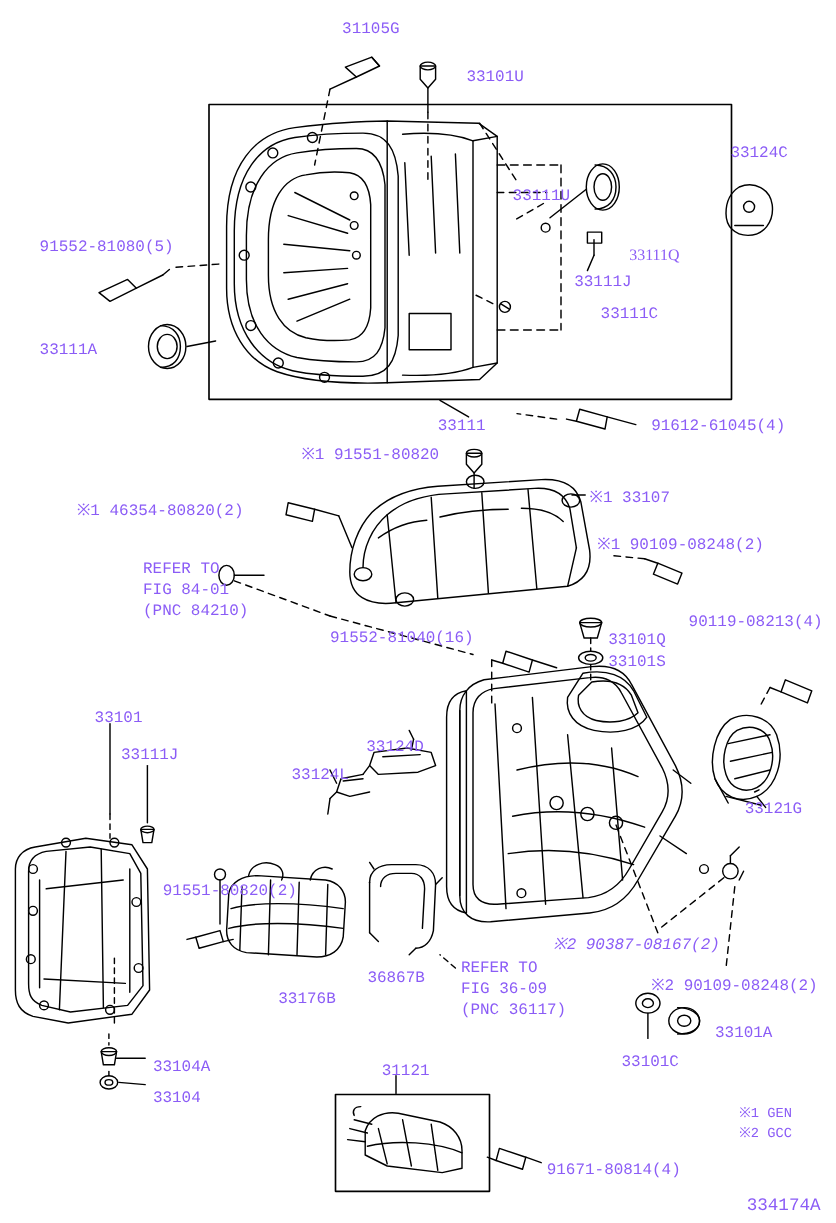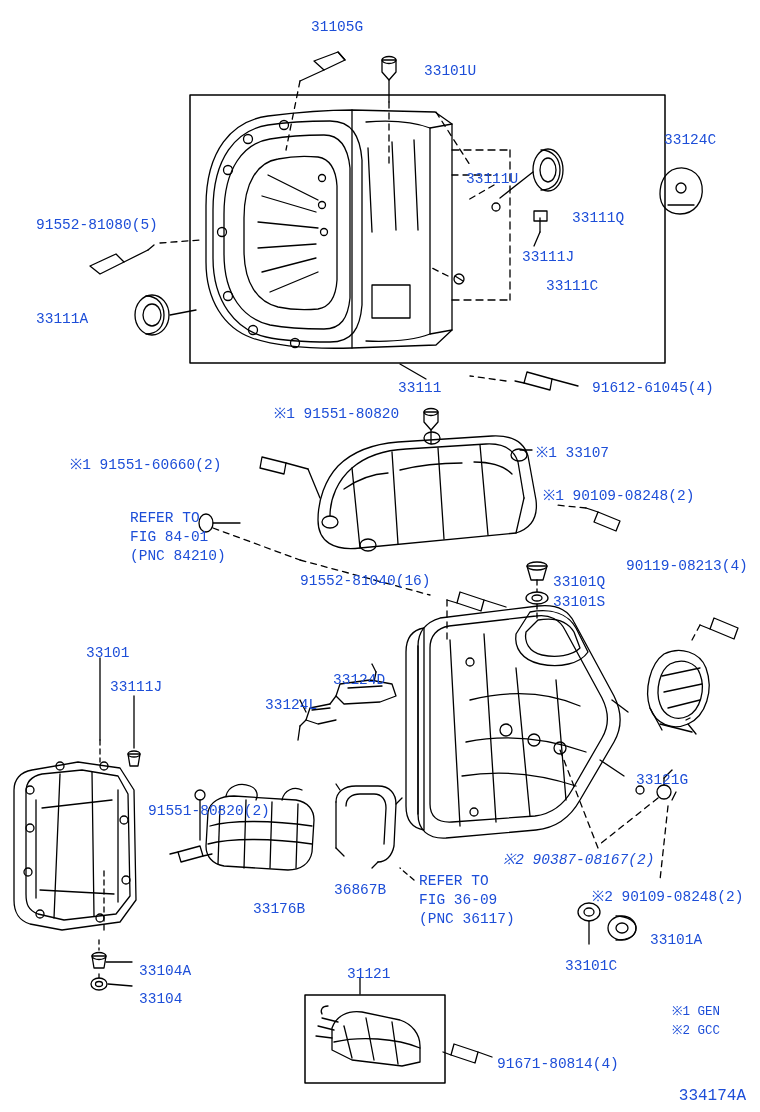--- a/index.html
+++ b/index.html
@@ -14,21 +14,21 @@
     position: relative;
     width: 760px;
     height: 1112px;
     background: #ffffff;
     overflow: hidden;
   }
   .lbl {
     position: absolute;
     font-family: "Liberation Mono", "DejaVu Sans Mono", monospace;
     font-size: 14.5px;
-    color: #1d4ed8;
+    color: #8b5cf6;
     white-space: pre;
     line-height: 1.25;
     letter-spacing: 0px;
   }
   .lbl.small {
     font-size: 12.5px;
   }
   svg.art {
     position: absolute;
     left: 0;
@@ -364,43 +364,43 @@
       <path d="M451 1055 L443 1052"></path>
 
       <path d="M360 978 L360 994"></path>
     </g>
   </svg>
 
   <div class="lbl" style="left:311px; top:18px;">31105G</div>
   <div class="lbl" style="left:424px; top:62px;">33101U</div>
   <div class="lbl" style="left:664px; top:131px;">33124C</div>
   <div class="lbl" style="left:466px; top:170px;">33111U</div>
-  <div class="lbl" style="left:572px; top:209px;">33111Q</div>
+  <div class="lbl" style="left:572px; top:223px;font-family:Liberation Serif, serif;">33111Q</div>
   <div class="lbl" style="left:36px;  top:216px;">91552-81080(5)</div>
   <div class="lbl" style="left:522px; top:248px;">33111J</div>
   <div class="lbl" style="left:498px; top:277px;margin-left:48px;">33111C</div>
   <div class="lbl" style="left:36px;  top:310px;">33111A</div>
   <div class="lbl" style="left:398px; top:379px;">33111</div>
   <div class="lbl" style="left:592px; top:379px;">91612-61045(4)</div>
   <div class="lbl" style="left:274px; top:405px;">※1 91551-80820</div>
   <div class="lbl" style="left:536px; top:444px;text-align:center;">※1 33107</div>
-  <div class="lbl" style="left:70px;  top:456px;">※1 91551-60660(2)</div>
+  <div class="lbl" style="left:70px;  top:456px;">※1 46354-80820(2)</div>
   <div class="lbl" style="left:543px; top:487px;">※1 90109-08248(2)</div>
   <div class="lbl" style="left:130px; top:509px;">REFER TO</div>
   <div class="lbl" style="left:130px; top:528px;">FIG 84-01</div>
   <div class="lbl" style="left:130px; top:547px;">(PNC 84210)</div>
   <div class="lbl" style="left:614px; top:557px;margin-left:12px;">90119-08213(4)</div>
   <div class="lbl" style="left:553px; top:573px;">33101Q</div>
   <div class="lbl" style="left:553px; top:593px;">33101S</div>
   <div class="lbl" style="left:300px; top:572px;">91552-81040(16)</div>
   <div class="lbl" style="left:86px;  top:644px;">33101</div>
   <div class="lbl" style="left:333px; top:671px;">33124D</div>
   <div class="lbl" style="left:110px; top:678px;">33111J</div>
   <div class="lbl" style="left:265px; top:696px;">33124L</div>
-  <div class="lbl" style="left:636px; top:727px;margin-top:44px;">33121G</div>
+  <div class="lbl" style="left:677px; top:727px;">33121G</div>
   <div class="lbl" style="left:148px; top:802px;">91551-80820(2)</div>
   <div class="lbl" style="left:503px; top:851px;font-style:italic;">※2 90387-08167(2)</div>
   <div class="lbl" style="left:334px; top:881px;">36867B</div>
   <div class="lbl" style="left:419px; top:872px;">REFER TO</div>
   <div class="lbl" style="left:419px; top:891px;">FIG 36-09</div>
   <div class="lbl" style="left:419px; top:910px;">(PNC 36117)</div>
   <div class="lbl" style="left:592px; top:888px;">※2 90109-08248(2)</div>
   <div class="lbl" style="left:253px; top:900px;">33176B</div>
   <div class="lbl" style="left:650px; top:931px;">33101A</div>
   <div class="lbl" style="left:565px; top:957px;">33101C</div>

